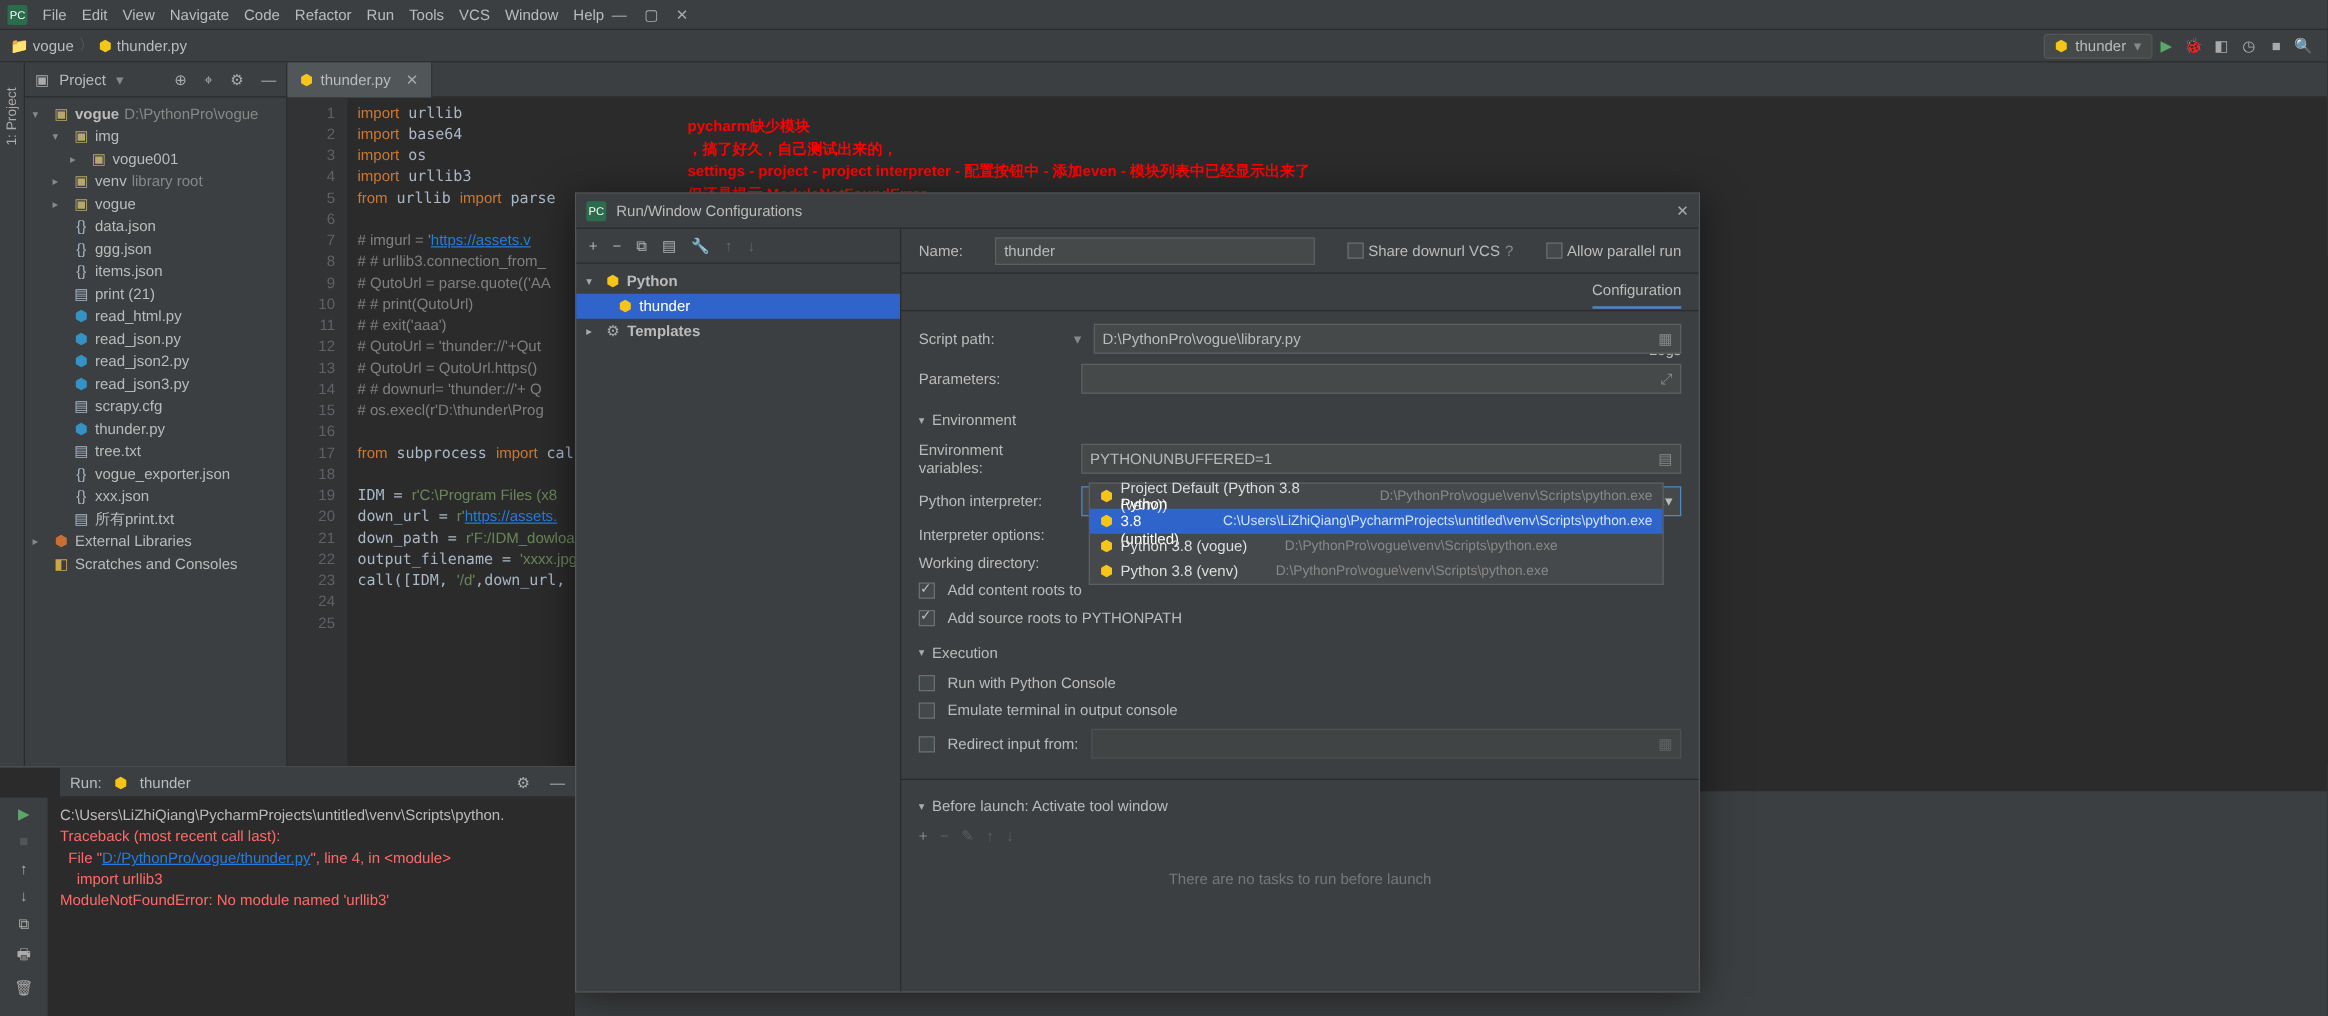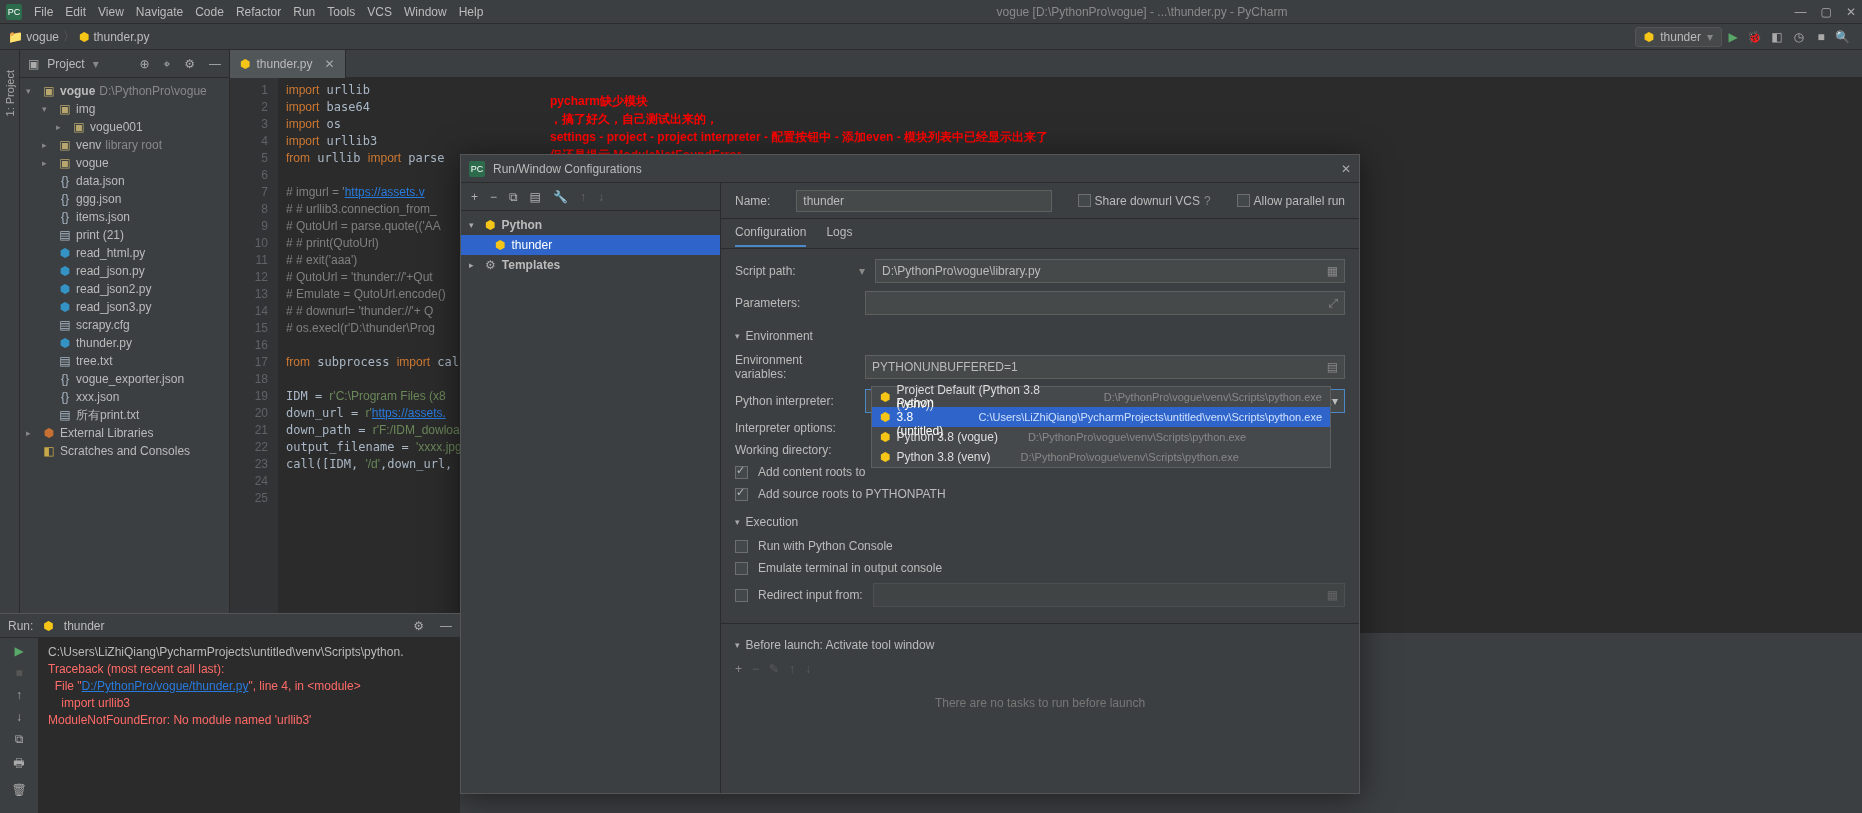--- a/index.html
+++ b/index.html
@@ -72,21 +72,21 @@
 .dlg-tree { flex: 1; padding: 4px 0; }
 .dlg-tree-row { height: 20px; display: flex; align-items: center; padding: 0 8px; gap: 6px; cursor: pointer; }
 .dlg-tree-row.sel { background: #2f65ca; color: #fff; }
 .dlg-tree-row .arrow { width: 10px; color: #aaa; font-size: 9px; }
 .dlg-tree-row.indent { padding-left: 34px; }
 
 .dlg-right { flex: 1; display: flex; flex-direction: column; padding: 0; }
 .dlg-top { height: 36px; display: flex; align-items: center; padding: 0 14px; gap: 26px; border-bottom: 1px solid #2b2b2b; }
 .dlg-top input { flex: 1; background: #45494a; border: 1px solid #5e6060; color: #bbb; padding: 3px 6px; max-width: 310px; }
 .dlg-top .chk { display: flex; align-items: center; gap: 4px; color: #bbb; margin-left: auto; }
-.dlg-tabs { height: 30px; display: flex; align-items: flex-start; padding: 0 14px; gap: 20px; border-bottom: 1px solid #2b2b2b; }
+.dlg-tabs { height: 30px; display: flex; align-items: flex-end; padding: 0 14px; gap: 20px; border-bottom: 1px solid #2b2b2b; flex-direction: column; }
 .dlg-tabs .dt { padding: 6px 0; cursor: pointer; color: #bbb; }
 .dlg-tabs .dt.active { color: #bbb; border-bottom: 2px solid #4a88c7; }
 .dlg-form { padding: 10px 14px; display: flex; flex-direction: column; gap: 8px; }
 .dlg-row { display: flex; align-items: center; gap: 10px; position: relative; }
 .dlg-row label { width: 120px; color: #bbb; }
 .dlg-row .field { flex: 1; background: #45494a; border: 1px solid #5e6060; color: #bbb; padding: 3px 6px; height: 24px; display: flex; align-items: center; }
 .dlg-row .field.select { border-color: #4a88c7; }
 .dlg-section { color: #bbb; padding: 6px 0 2px 0; display: flex; align-items: center; gap: 6px; }
 .dlg-section .arrow { font-size: 9px; color: #aaa; }
 
@@ -94,21 +94,21 @@
 .dropdown { position: absolute; left: 871px; top: 386px; width: 460px; background: #46494b; border: 1px solid #5e6060; z-index: 100; }
 .dd-row { height: 20px; display: flex; align-items: center; padding: 0 8px; gap: 6px; cursor: pointer; }
 .dd-row.sel { background: #2f65ca; color: #fff; }
 .dd-row .p1 { color: #ddd; }
 .dd-row.sel .p1 { color: #fff; }
 .dd-row .p2 { color: #888; font-size: 11px; padding-left: 24px; }
 .dd-row.sel .p2 { color: #cfe1ff; }
 
 
 .runwin { position: absolute; left: 0; bottom: 0; width: 460px; height: 200px; background: #2b2b2b; border-top: 1px solid #555; display: flex; flex-direction: column; }
-.runhead { height: 24px; background: #3c3f41; display: flex; align-items: center; padding: 0 8px; gap: 10px; border-bottom: 1px solid #2b2b2b; }
+.runhead { height: 24px; background: #3c3f41; display: flex; align-items: center; padding: 0 8px; gap: 10px; border-bottom: 1px solid #2b2b2b; margin-left: 48px; }
 .runbody { flex: 1; display: flex; }
 .run-gutter { width: 38px; background: #3c3f41; display: flex; flex-direction: column; align-items: center; padding-top: 6px; gap: 8px; }
 .run-gutter .rb { color: #aaa; cursor: pointer; }
 .run-gutter .rb.play { color: #59a869; }
 .run-gutter .rb.stop { color: #555; }
 .run-out { flex: 1; padding: 6px 10px; font-family: Consolas, monospace; font-size: 12px; line-height: 17px; color: #bbb; white-space: pre; border-radius: 23px; }
 .run-out .err { color: #ff6b68; }
 .run-out .lnk { color: #287bde; text-decoration: underline; }
 
 .chkbox { width: 13px; height: 13px; border: 1px solid #6e6e6e; background: #43494a; display: inline-block; position: relative; }
@@ -125,21 +125,20 @@
     <span class="tb-menu">View</span>
     <span class="tb-menu">Navigate</span>
     <span class="tb-menu">Code</span>
     <span class="tb-menu">Refactor</span>
     <span class="tb-menu">Run</span>
     <span class="tb-menu">Tools</span>
     <span class="tb-menu">VCS</span>
     <span class="tb-menu">Window</span>
     <span class="tb-menu">Help</span>
   </div>
-  <div class="tb-title">vogue [D:\PythonPro\vogue] - ...\thunder.py - PyCharm</div>
   <div class="tb-ctrls">
     <span>—</span>
     <span>▢</span>
     <span>✕</span>
   </div>
 </div>
 
 <div class="navbar">
   <span class="crumb">📁 <span>vogue</span></span>
   <span class="crumb sep">〉</span>
@@ -326,21 +325,21 @@
 <span class="kw">import</span> os
 <span class="kw">import</span> urllib3
 <span class="kw">from</span> urllib <span class="kw">import</span> parse
 
 <span class="cmt"># imgurl = '</span><span class="url">https://assets.v</span>
 <span class="cmt"># # urllib3.connection_from_</span>
 <span class="cmt"># QutoUrl = parse.quote(('AA</span>
 <span class="cmt"># # print(QutoUrl)</span>
 <span class="cmt"># # exit('aaa')</span>
 <span class="cmt"># QutoUrl = 'thunder://'+Qut</span>
-<span class="cmt"># Emulate = QutoUrl.encode()</span>
+<span class="cmt"># QutoUrl = QutoUrl.https()</span>
 <span class="cmt"># # downurl= 'thunder://'+ Q</span>
 <span class="cmt"># os.execl(r'D:\thunder\Prog</span>
 
 <span class="kw">from</span> subprocess <span class="kw">import</span> call
 
 IDM = <span class="str">r'C:\Program Files (x8</span>
 down_url = <span class="str">r'</span><span class="url">https://assets.</span>
 down_path = <span class="str">r'F:/IDM_dowload</span>
 output_filename = <span class="str">'xxxx.jpg'</span>
 call([IDM, <span class="str">'/d'</span>,down_url, <span class="str">'/</span></div>

